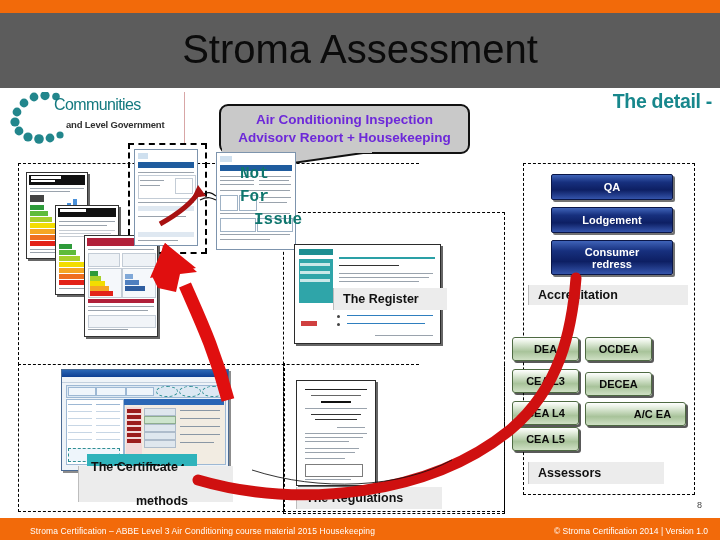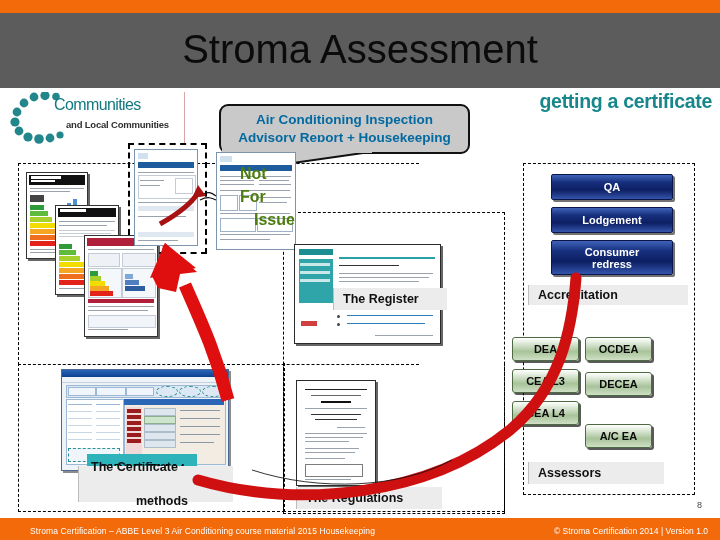--- a/index.html
+++ b/index.html
@@ -44,21 +44,21 @@
   .clg svg{position:absolute;left:0;top:0;}
   .clg .vline{position:absolute;left:180px;top:0;width:1px;height:52px;background:#d8a6a6;}
 
   
   .callout{
     position:absolute;left:219px;top:104px;width:247px;height:46px;
     background:#c9c9c9;border:2px solid #111;border-radius:9px;
   }
   .callout .txt{
     position:absolute;left:0;top:5px;width:247px;text-align:center;
-    color:#0369a1;font-weight:bold;font-size:13.5px;line-height:18px;
+    color:#6d28d9;font-weight:bold;font-size:13.5px;line-height:18px;
   }
 
   
   .rheading{
     position:absolute;right:8px;top:89px;width:290px;text-align:right;
     color:#17878c;font-weight:bold;font-size:19.5px;line-height:25px;
     letter-spacing:-0.3px;
   }
 
   
@@ -106,22 +106,22 @@
 
   .cibse{
     position:absolute;background:#2fb3bb;color:#000;font-weight:normal;
     font-size:15px;display:flex;align-items:center;justify-content:center;
     font-family:"Liberation Sans",sans-serif;
   }
 
   .pagenum{position:absolute;right:18px;bottom:30px;font-size:9px;color:#444;}
 
   .stamp{
-    position:absolute;color:#4d7c0f;font-size:16px;font-weight:bold;
-    font-family:Liberation Sans, sans-serif;
+    position:absolute;color:#0f766e;font-size:16px;font-weight:bold;
+    font-family:Liberation Mono, monospace;
   }
 
   .arcsvg{position:absolute;left:0;top:0;pointer-events:none;}
 </style>
 </head>
 <body>
 
 <div id="slide">
 
   <div class="topbar"></div>
@@ -140,37 +140,37 @@
         <circle cx="13" cy="20" r="4.4"></circle>
         <circle cx="11" cy="30" r="4.6"></circle>
         <circle cx="15" cy="39" r="4.4"></circle>
         <circle cx="24" cy="45" r="4.6"></circle>
         <circle cx="35" cy="47" r="4.8"></circle>
         <circle cx="46" cy="46" r="4.4"></circle>
         <circle cx="56" cy="43" r="3.6"></circle>
       </g>
     </svg>
     <div class="word">Communities</div>
-    <div class="sub">and Local Communities</div>
+    <div class="sub">and Level Government</div>
     <div class="vline"></div>
   </div>
 
   <div class="callout">
     <div class="txt">
       <div>Air Conditioning Inspection</div>
       <div>Advisory Report + Housekeeping</div>
     </div>
   </div>
   <svg class="arcsvg" width="720" height="540">
     <path d="M232,151 L265,167 L370,152 Z" fill="#c9c9c9" stroke="#111" stroke-width="2"></path>
     <rect x="222" y="142" width="150" height="11" fill="#c9c9c9" stroke="none"></rect>
   </svg>
 
   <div class="rheading">
-    <div>getting a certificate</div>
+    <div>The detail -</div>
   </div>
 
   <div class="dash-thin" style="left:18px;top:163px;width:400px;height:200px;border-right:none;border-top-style:dashed;"></div>
 
   <div class="dash-thin" style="left:18px;top:363px;width:265px;height:148px;border-top:none;"></div>
 
   <div class="dash-thin" style="left:283px;top:212px;width:220px;height:300px;"></div>
 
   <div class="dash-thin" style="left:283px;top:363px;width:220px;height:148px;border-top:none;"></div>
 
@@ -391,24 +391,25 @@
   <div class="btn-blue" style="left:551px;top:207px;width:120px;height:24px;">Lodgement</div>
 
   <div class="btn-blue" style="left:551px;top:240px;width:120px;height:33px;flex-direction:column;">
     <span>Consumer</span>
     <span>redress</span>
   </div>
 
   <div class="btn-green" style="left:512px;top:337px;width:65px;height:22px;">DEA</div>
   <div class="btn-green" style="left:512px;top:369px;width:65px;height:22px;">CEA L3</div>
   <div class="btn-green" style="left:512px;top:401px;width:65px;height:22px;">CEA L4</div>
+  <div class="btn-green" style="left:512px;top:427px;width:65px;height:22px;">CEA L5</div>
 
   <div class="btn-green" style="left:585px;top:337px;width:65px;height:22px;">OCDEA</div>
   <div class="btn-green" style="left:585px;top:372px;width:65px;height:22px;">DECEA</div>
-  <div class="btn-green" style="left:585px;top:424px;width:65px;height:22px;">A/C EA</div>
+  <div class="btn-green" style="left:585px;top:402px;width:65px;height:22px;padding-left:34px;">A/C EA</div>
 
   <svg class="arcsvg" width="720" height="540">
 
     <path d="M198,480 C300,510 430,495 510,430 C560,388 572,330 576,278" stroke="#cf1010" stroke-width="11" fill="none" stroke-linecap="round"></path>
 
     <path d="M252,470 C320,492 400,488 452,460" stroke="#111" stroke-width="1" fill="none" opacity="0.85"></path>
 
     <path d="M228,400 C215,350 198,315 185,285" stroke="#e00f0f" stroke-width="13" fill="none" stroke-linecap="butt"></path>
     <polygon points="165,243 196,268 150,278" fill="#e00f0f"></polygon>
     <polygon points="163,245 190,268 158,274" fill="#e00f0f"></polygon>

